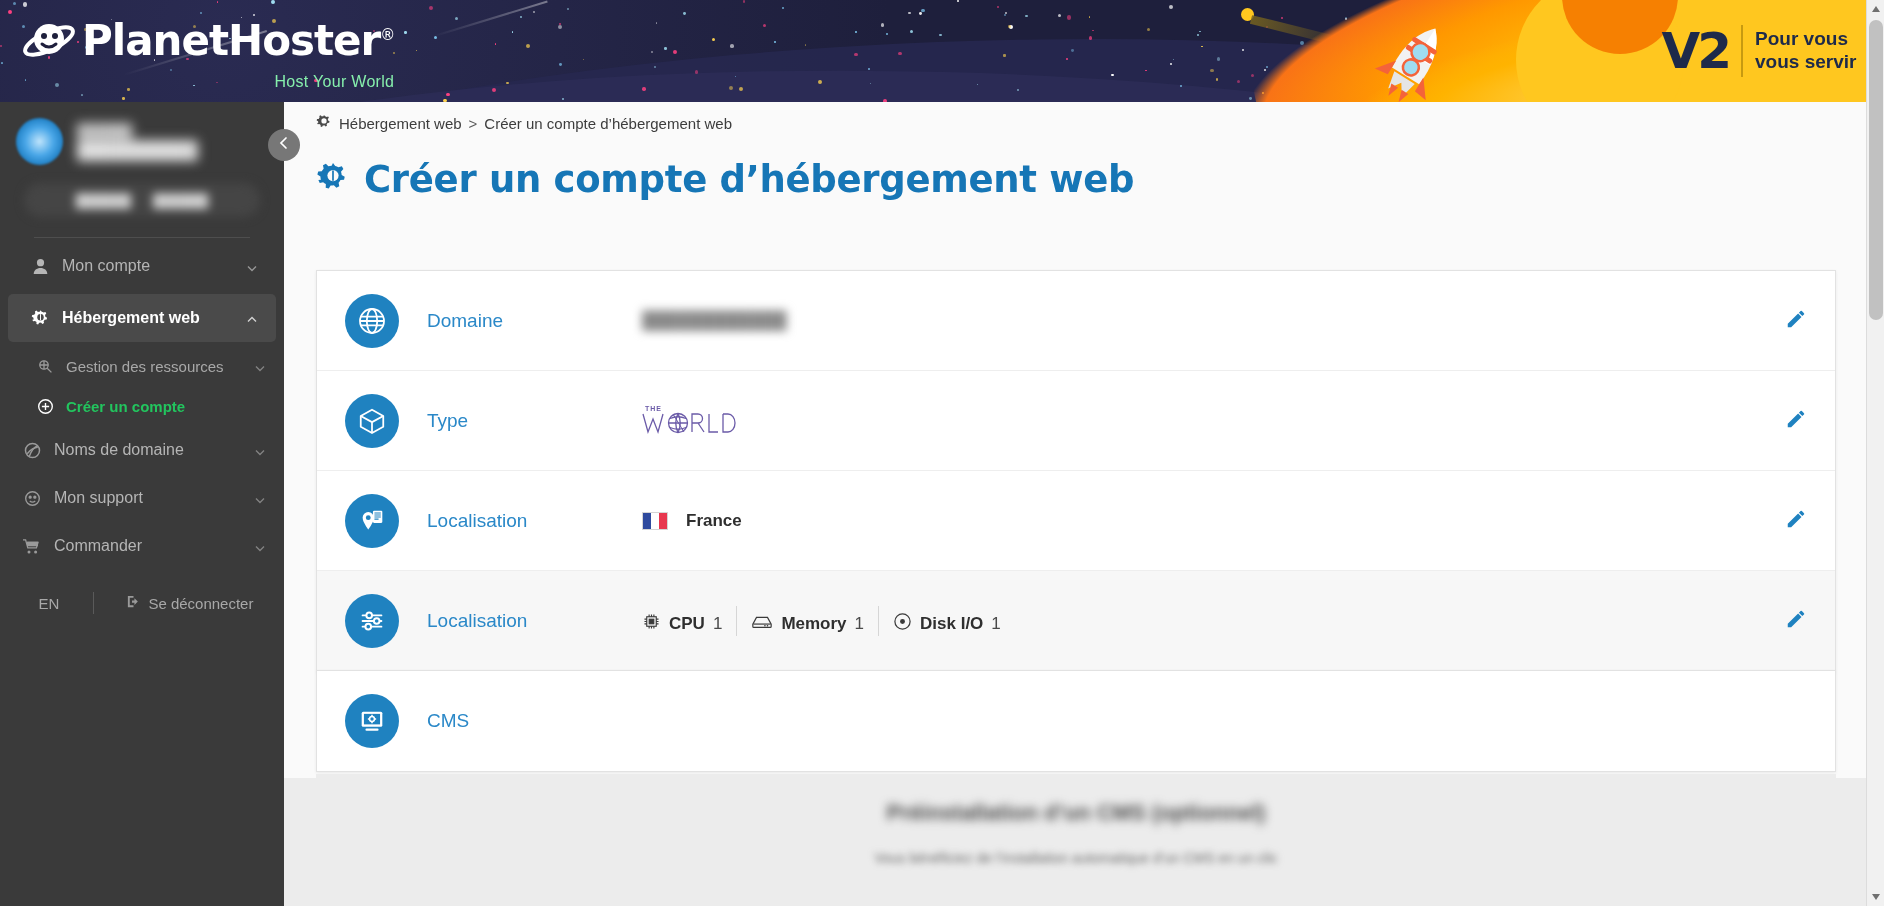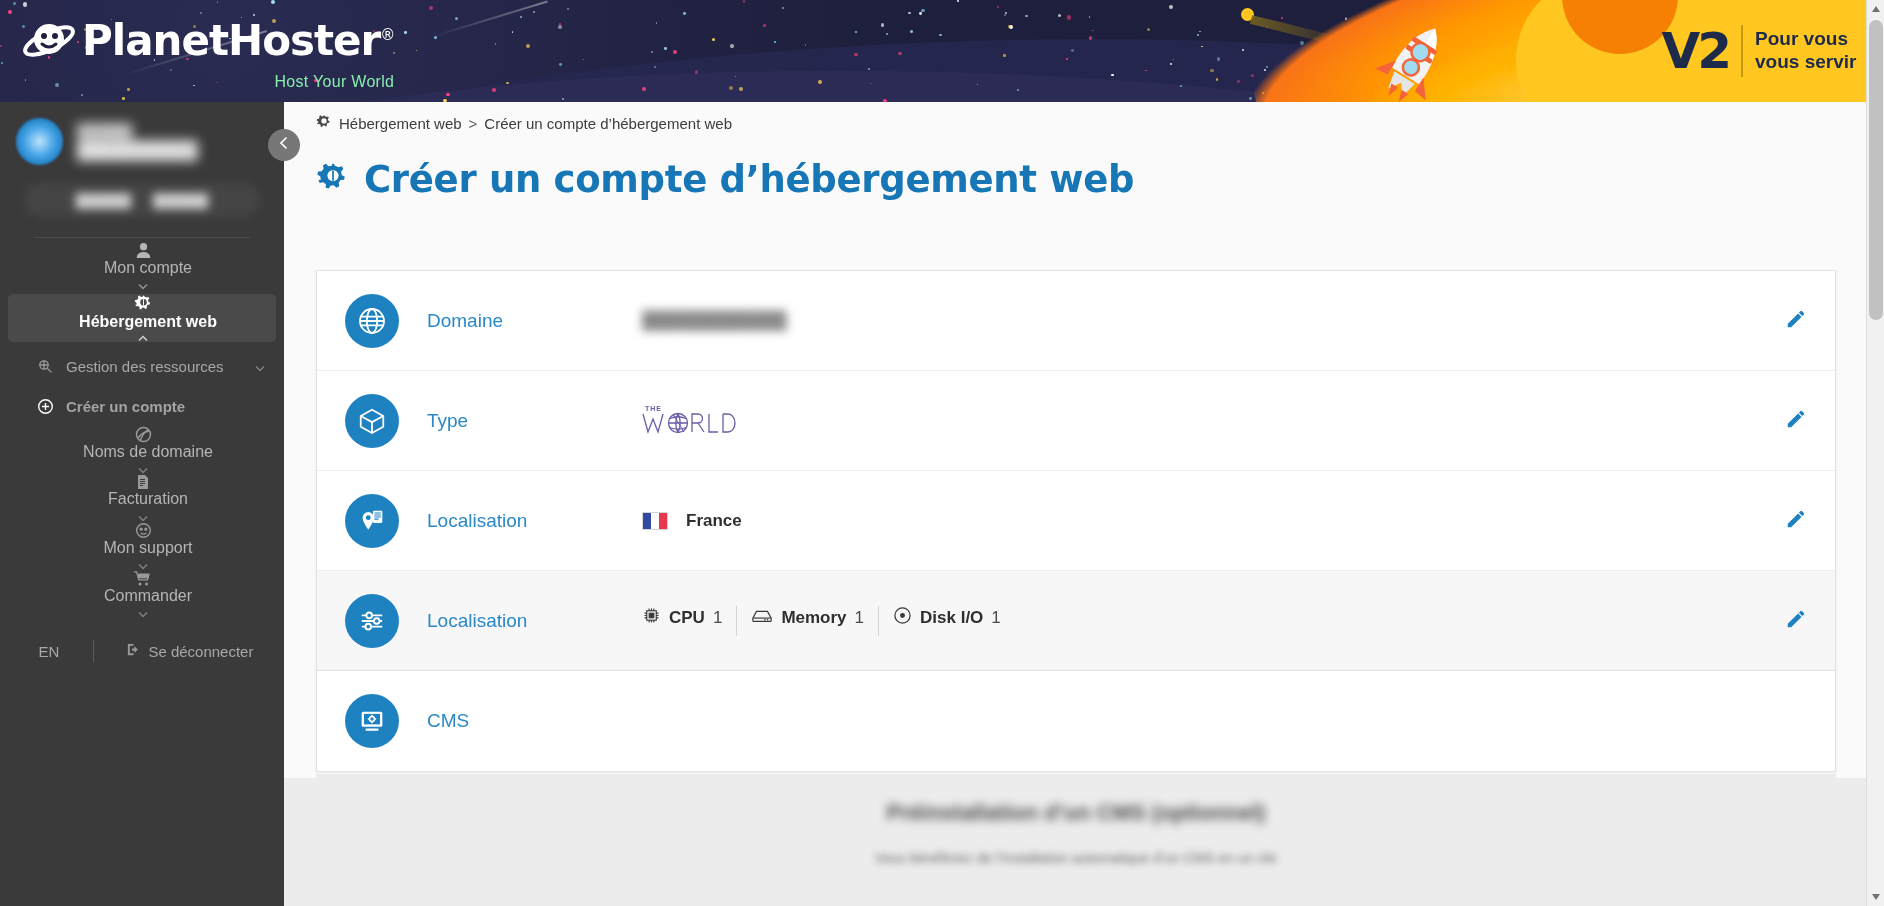--- a/index.html
+++ b/index.html
@@ -113,34 +113,34 @@
     background: #454545; display: flex; align-items: center;
     justify-content: center; gap: 22px; filter: blur(5px);
     font-size: 13px; color: #d0d0d0;
   }
   .side-sep { height: 1px; background: #4e4e4e; margin: 20px 18px 0 18px; }
 
   .nav-item {
     display: flex; align-items: center;
     height: 48px; padding: 0 18px 0 20px;
     cursor: pointer; position: relative;
-    font-size: 16px; color: #b5b5b5; flex-direction: column;
+    font-size: 16px; color: #b5b5b5;
   }
   .nav-item.top { margin: 4px 8px; border-radius: 5px; }
   .nav-item.active { background: #4a4a4a; color: #ffffff; font-weight: bold; }
   .nav-ico { width: 24px; display: flex; justify-content: center; flex: none; }
   .nav-label { margin-left: 10px; flex: 1; white-space: nowrap; }
   .chev { width: 12px; height: 12px; flex: none; opacity: .75; }
 
   .sub-item {
     display: flex; align-items: center;
     height: 40px; padding: 0 18px 0 34px;
     font-size: 15px; color: #a8a8a8; cursor: pointer;
   }
-  .sub-item.selected { color: #a3a3a3; font-weight: bold; }
+  .sub-item.selected { color: #22c55e; font-weight: bold; }
   .sub-ico { width: 22px; display: flex; justify-content: center; flex: none; }
   .sub-label { margin-left: 10px; flex: 1; white-space: nowrap; }
 
   .side-footer {
     display: flex; align-items: center; justify-content: center;
     margin-top: 22px; font-size: 15px; color: #a8a8a8; gap: 16px;
   }
   .lang { cursor: pointer; padding: 0 18px; }
   .vbar { width: 1px; height: 22px; background: #5a5a5a; }
   .logout { display: flex; align-items: center; gap: 7px; padding: 0 10px 0 16px; cursor: pointer; }
@@ -213,21 +213,21 @@
   .blur-val { filter: blur(5px); color: #8a8a8a; font-size: 17px; }
   .edit-pencil { flex: none; cursor: pointer; }
 
   .flag {
     width: 26px; height: 18px; flex: none; margin-right: 10px;
     display: flex; border: 1px solid #d5d5d5;
   }
   .flag i { flex: 1; height: 100%; display: block; }
   .france-name { font-weight: bold; color: #2f2f2f; font-size: 17px; }
 
-  .cfg-group { display: flex; align-items: flex-start; }
+  .cfg-group { display: flex; align-items: flex-end; }
   .cfg-item { display: flex; align-items: center; gap: 8px; padding: 0 14px; }
   .cfg-item:first-child { padding-left: 0; }
   .cfg-name { font-weight: bold; color: #2f2f2f; font-size: 17px; }
   .cfg-num { color: #4a4a4a; font-size: 17px; }
   .cfg-div { width: 1px; height: 30px; background: #d6d6d6; }
 
   .world-logo { display: flex; flex-direction: column; }
   .world-the {
     font-size: 7px; color: #6b5ba8; letter-spacing: 1px;
     margin-left: 3px; margin-bottom: -2px; font-weight: bold;
@@ -568,34 +568,20 @@
       </svg>
     </span>
     <span class="nav-label">Noms de domaine</span>
     <span class="chev">
       <svg width="12" height="12" viewBox="0 0 12 12">
           <path d="M2 4.5 L6 8.5 L10 4.5" stroke="#9a9a9a" stroke-width="1.4" fill="none"></path>
         </svg>
     </span>
   </div>
 
-  <div class="nav-item">
-    <span class="nav-ico">
-      <svg width="16" height="16" viewBox="0 0 16 16" fill="#9a9a9a">
-        <path d="M3 1h7l3 3v11H3z" fill="#9a9a9a"></path>
-        <path d="M5 5.5h5M5 7.5h5M5 9.5h5M5 11.5h3" stroke="#3a3a3a" stroke-width="1"></path>
-      </svg>
-    </span>
-    <span class="nav-label">Facturation</span>
-    <span class="chev">
-      <svg width="12" height="12" viewBox="0 0 12 12">
-          <path d="M2 4.5 L6 8.5 L10 4.5" stroke="#9a9a9a" stroke-width="1.4" fill="none"></path>
-        </svg>
-    </span>
-  </div>
 
   <div class="nav-item">
     <span class="nav-ico">
       <svg width="17" height="17" viewBox="0 0 16 16" fill="none" stroke="#9a9a9a" stroke-width="1.3">
         <circle cx="8" cy="8" r="6.4"></circle>
           <circle cx="5.8" cy="6.8" r=".9" fill="#9a9a9a"></circle>
           <circle cx="10.2" cy="6.8" r=".9" fill="#9a9a9a"></circle>
         <path d="M5.4 10.4q2.6 2 5.2 0"></path>
       </svg>
     </span>

